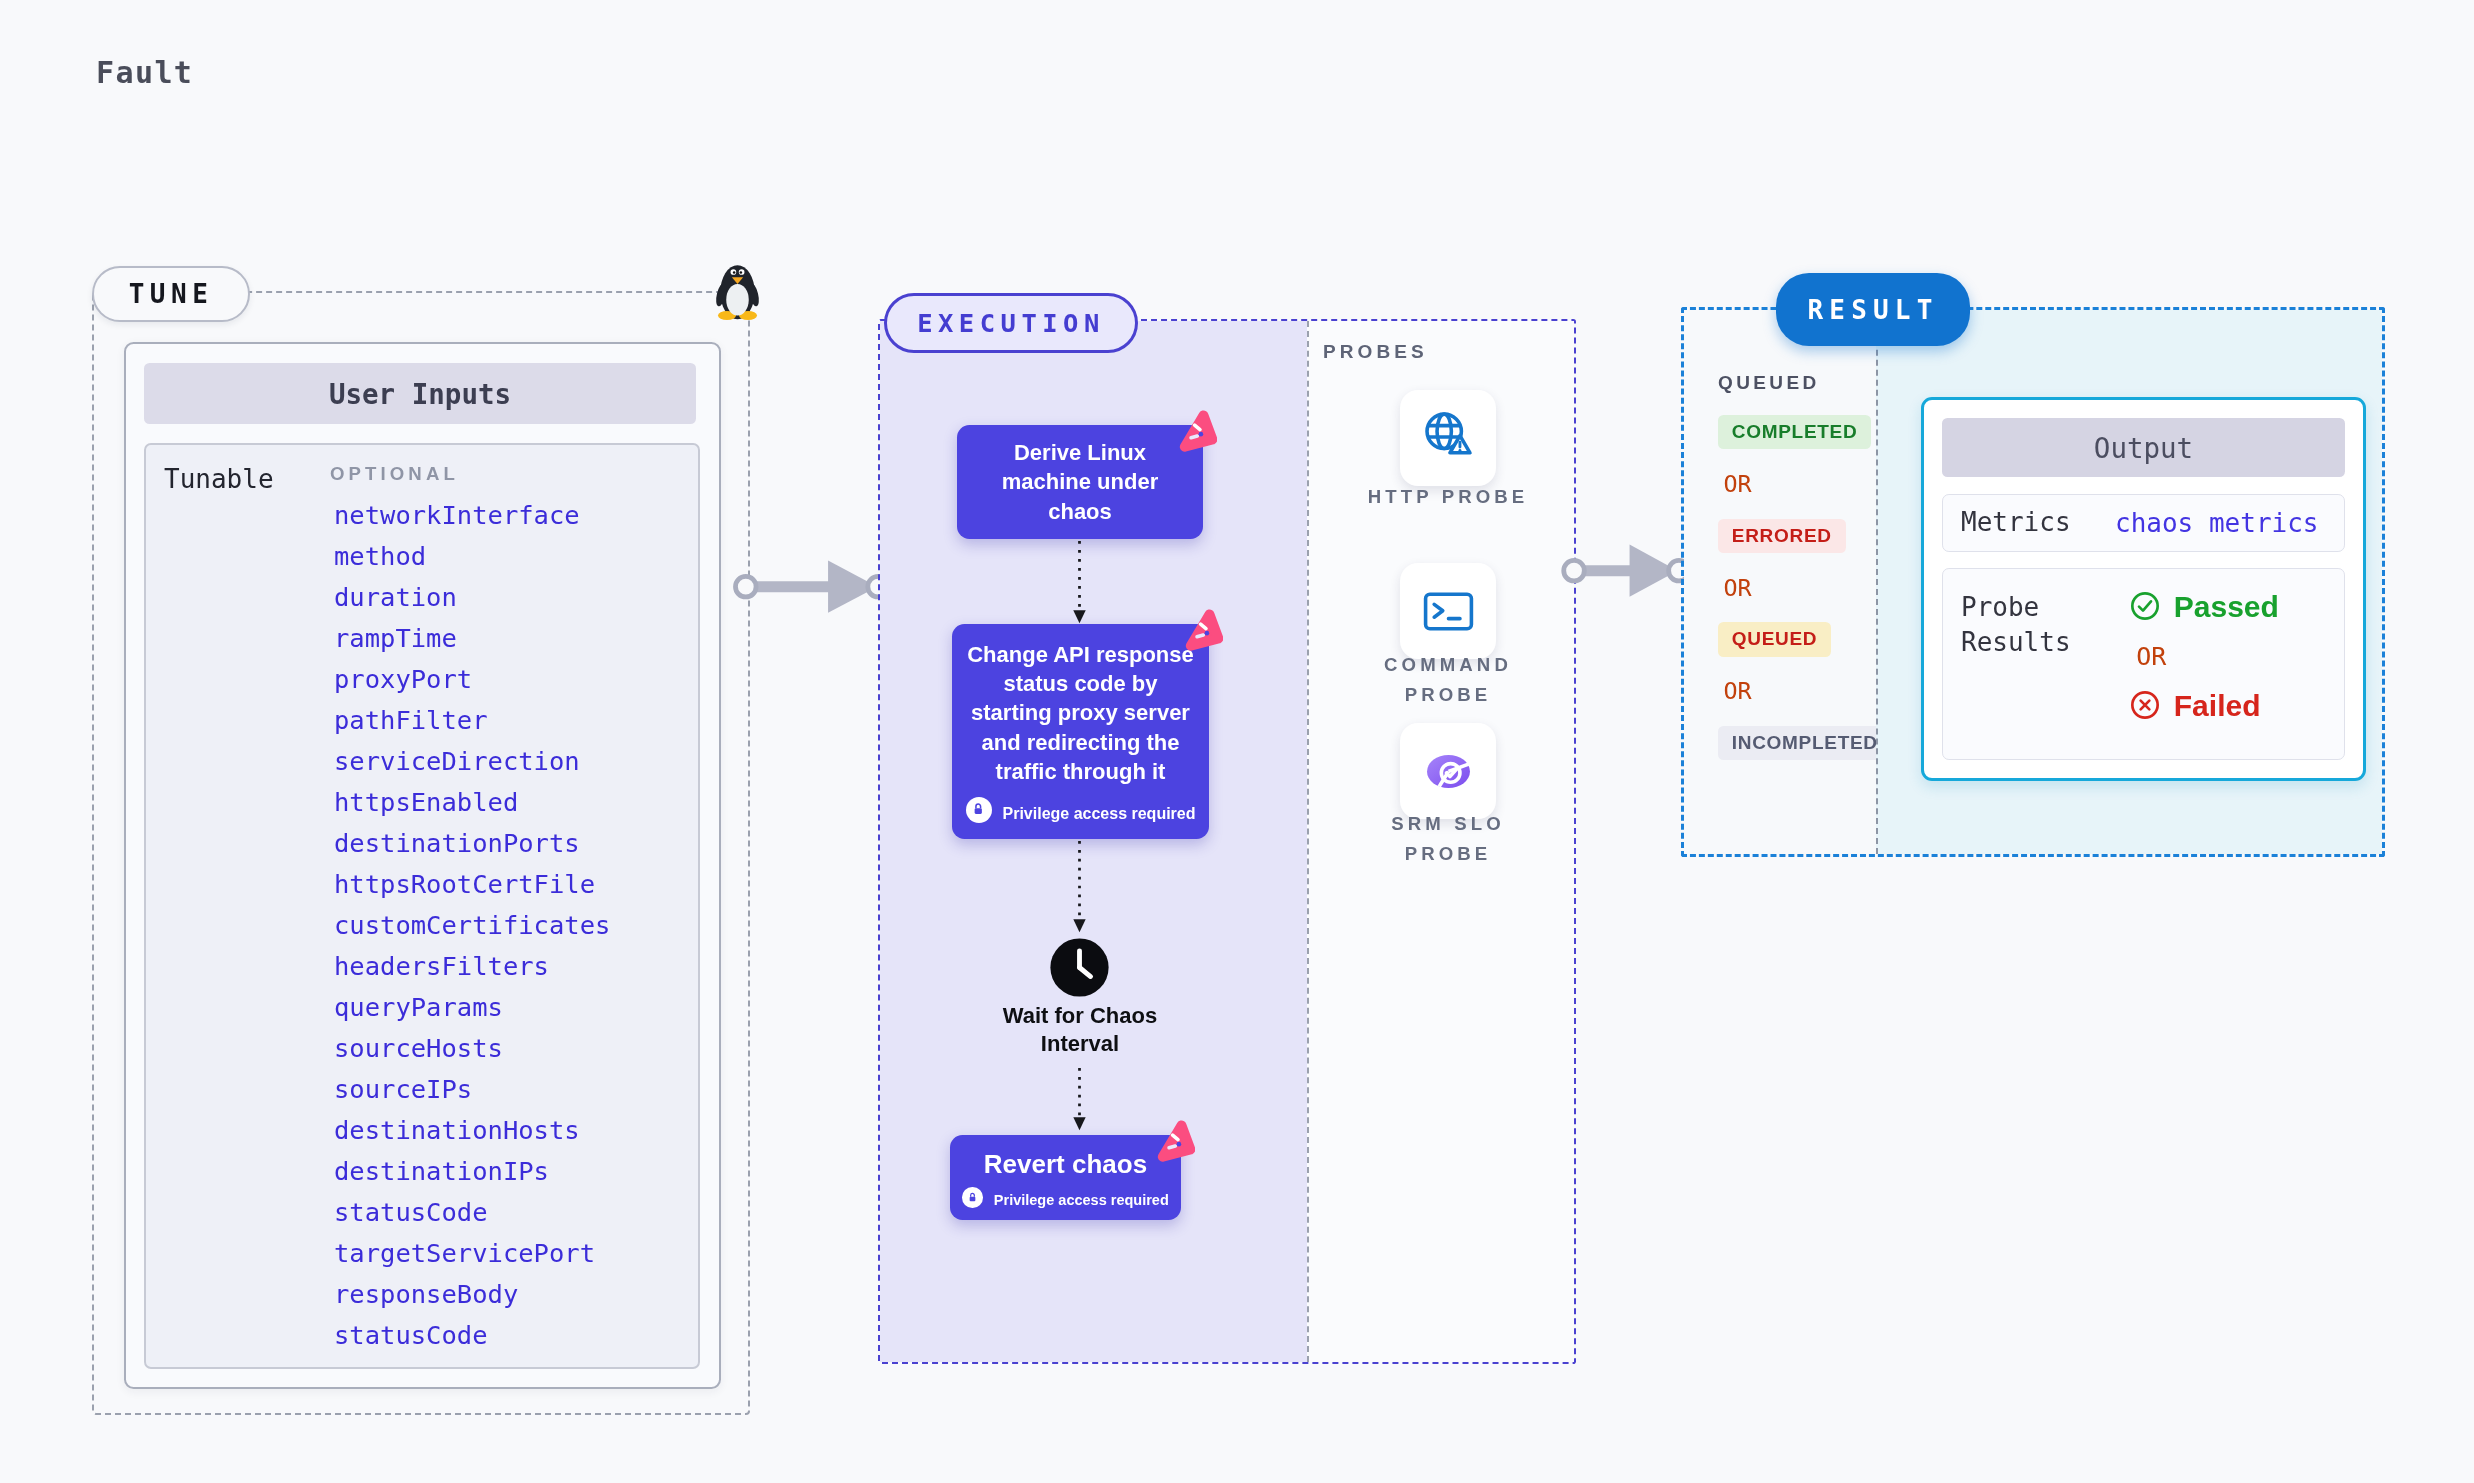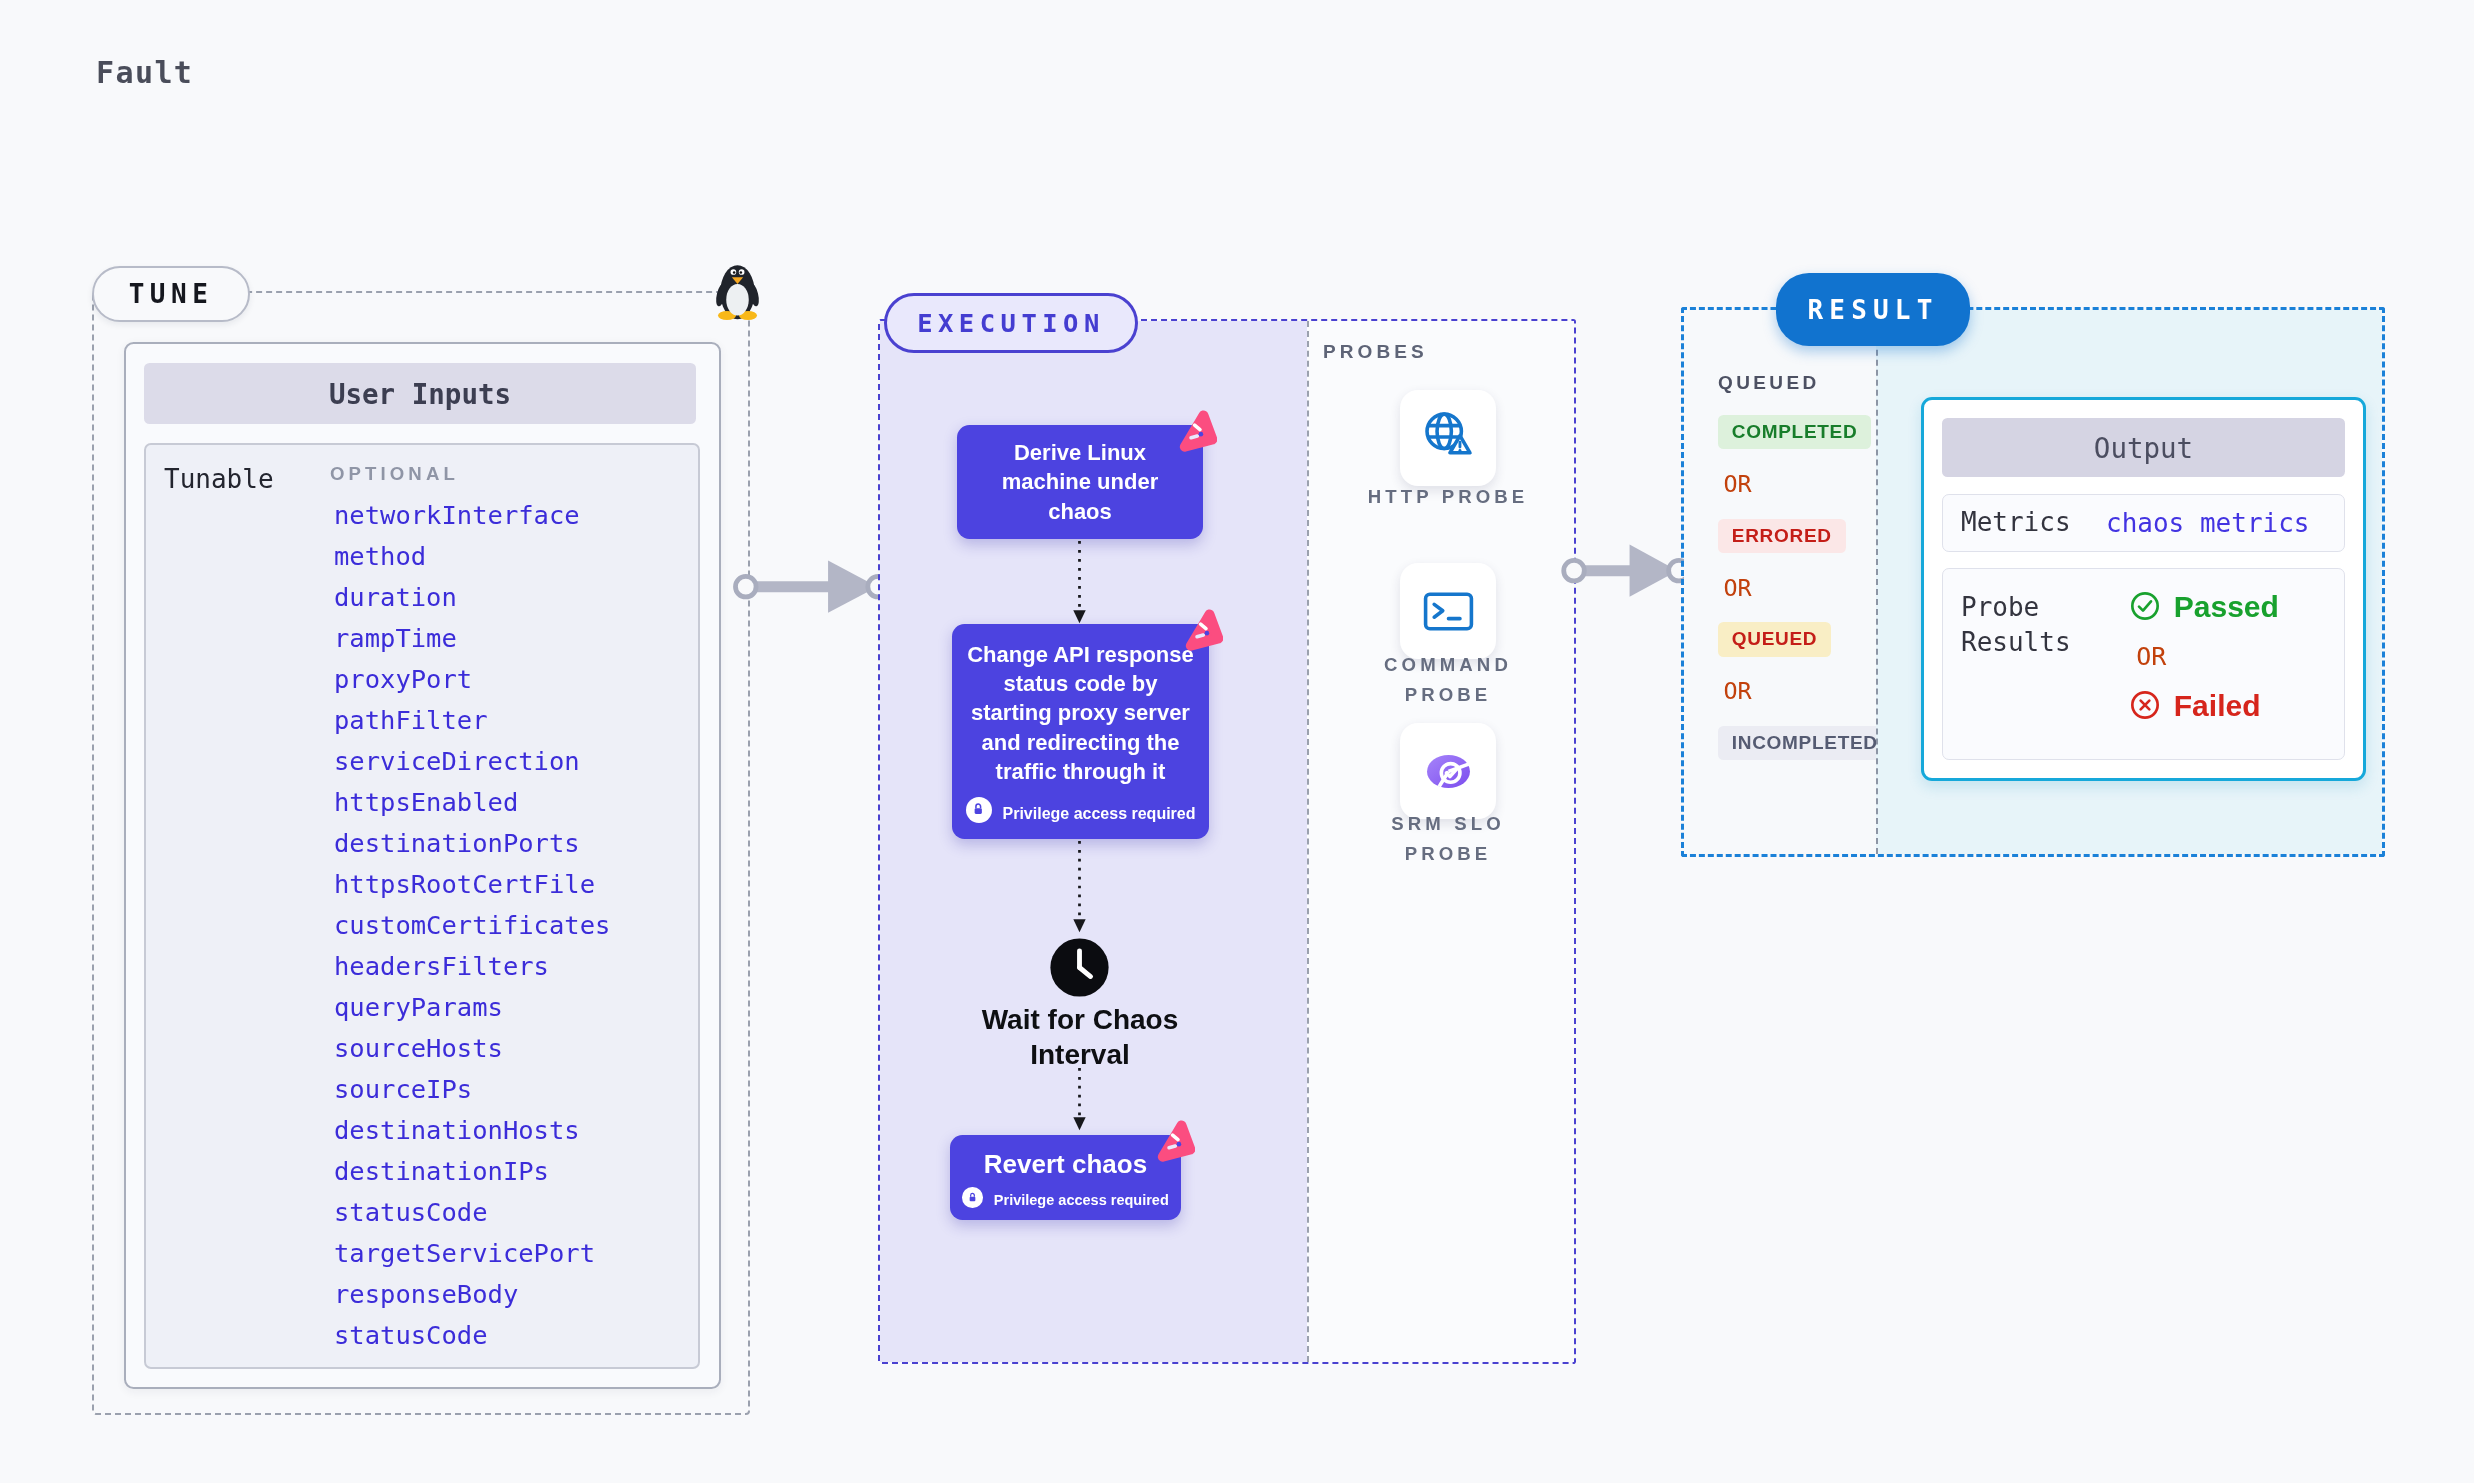--- a/index.html
+++ b/index.html
@@ -50,21 +50,21 @@
   .chaos-corner{position:absolute;top:-15px;right:-13.8px;width:43px;height:43px;}
   .priv-row{display:flex;align-items:flex-end;gap:11px;margin-top:11px;}
   .priv-circle{width:26px;height:26px;border-radius:50%;background:#fff;display:flex;align-items:center;justify-content:center;}
   .priv-circle svg{width:16.5px;height:16.5px;}
   .priv-text{font-size:16px;font-weight:600;color:#fff;}
   .box-revert .priv-row{margin-top:5.5px;}
   .box-revert .priv-circle{width:20.6px;height:20.6px;}
   .box-revert .priv-circle svg{width:13px;height:13px;}
   .box-revert .priv-text{font-size:14.5px;}
   .clock-wrap{left:1049px;top:937px;width:61px;height:61px;}
-  .wait-label{left:970px;top:1002px;width:220px;text-align:center;font-size:28px;font-weight:800;
+  .wait-label{left:970px;top:1002px;width:220px;text-align:center;font-size:22px;font-weight:800;
               color:#0e0f13;line-height:1.25;}
 
   
   .probes-label{left:1323px;top:341px;font-size:19px;font-weight:700;letter-spacing:4.1px;color:#5e6477;}
   .probe-card{width:96px;height:96px;border-radius:18px;background:#fff;left:1400px;
               box-shadow:0 4.1px 11px rgba(40,45,80,.12);display:flex;align-items:center;justify-content:center;}
   .probe-card svg{width:63px;height:63px;}
   .probe-label{left:1324px;width:248px;text-align:center;font-size:18.6px;font-weight:700;
                letter-spacing:4.1px;color:#666d80;line-height:1.6;}
 
@@ -80,21 +80,21 @@
   .status-stack{position:absolute;left:34px;top:105px;display:flex;flex-direction:column;align-items:flex-start;gap:20.6px;}
   .status-badge{padding:6.2px 13.8px;border-radius:5.5px;font-size:19px;font-weight:800;letter-spacing:0.7px;}
   .or-label{font-family:"DejaVu Sans Mono",monospace;font-size:23.4px;color:#c2410c;padding-left:5.5px;}
 
   .output-box{position:absolute;left:43px;top:87px;width:445px;height:384px;background:#fff;
               border:3.4px solid #16a8da;border-radius:11px;box-sizing:border-box;padding:18px;
               display:flex;flex-direction:column;gap:16.5px;box-shadow:0 5.5px 13.8px rgba(20,140,190,.16);}
   .output-header{height:59px;flex:none;background:#d5d4e3;border-radius:5.5px;display:flex;align-items:center;
                  justify-content:center;font-size:27.5px;color:#4b4d60;}
   .output-row{border:1.4px solid #dfe1eb;background:#fafbfe;border-radius:6.9px;box-sizing:border-box;}
-  .metrics-row{height:58px;flex:none;display:flex;align-items:center;padding:0 18px;}
+  .metrics-row{height:58px;flex:none;display:flex;align-items:center;padding:0 18px;gap:9px;}
   .row-label{font-size:26px;color:#33343f;width:145px;flex:none;line-height:1.35;}
   .metrics-value{font-size:26px;color:#4334e2;}
   .probe-results-row{flex:1;display:flex;padding:20.6px 18px;}
   .results-col{display:flex;flex-direction:column;gap:18px;padding-left:23.4px;}
   .result-line{display:flex;gap:12.4px;}
   .result-line svg{width:32px;height:32px;}
   .passed-text{font-size:30px;font-weight:800;color:#18a12e;}
   .failed-text{font-size:30px;font-weight:800;color:#d6251c;}
   .results-col .or-label{font-size:25px;padding-left:6.9px;}
 

